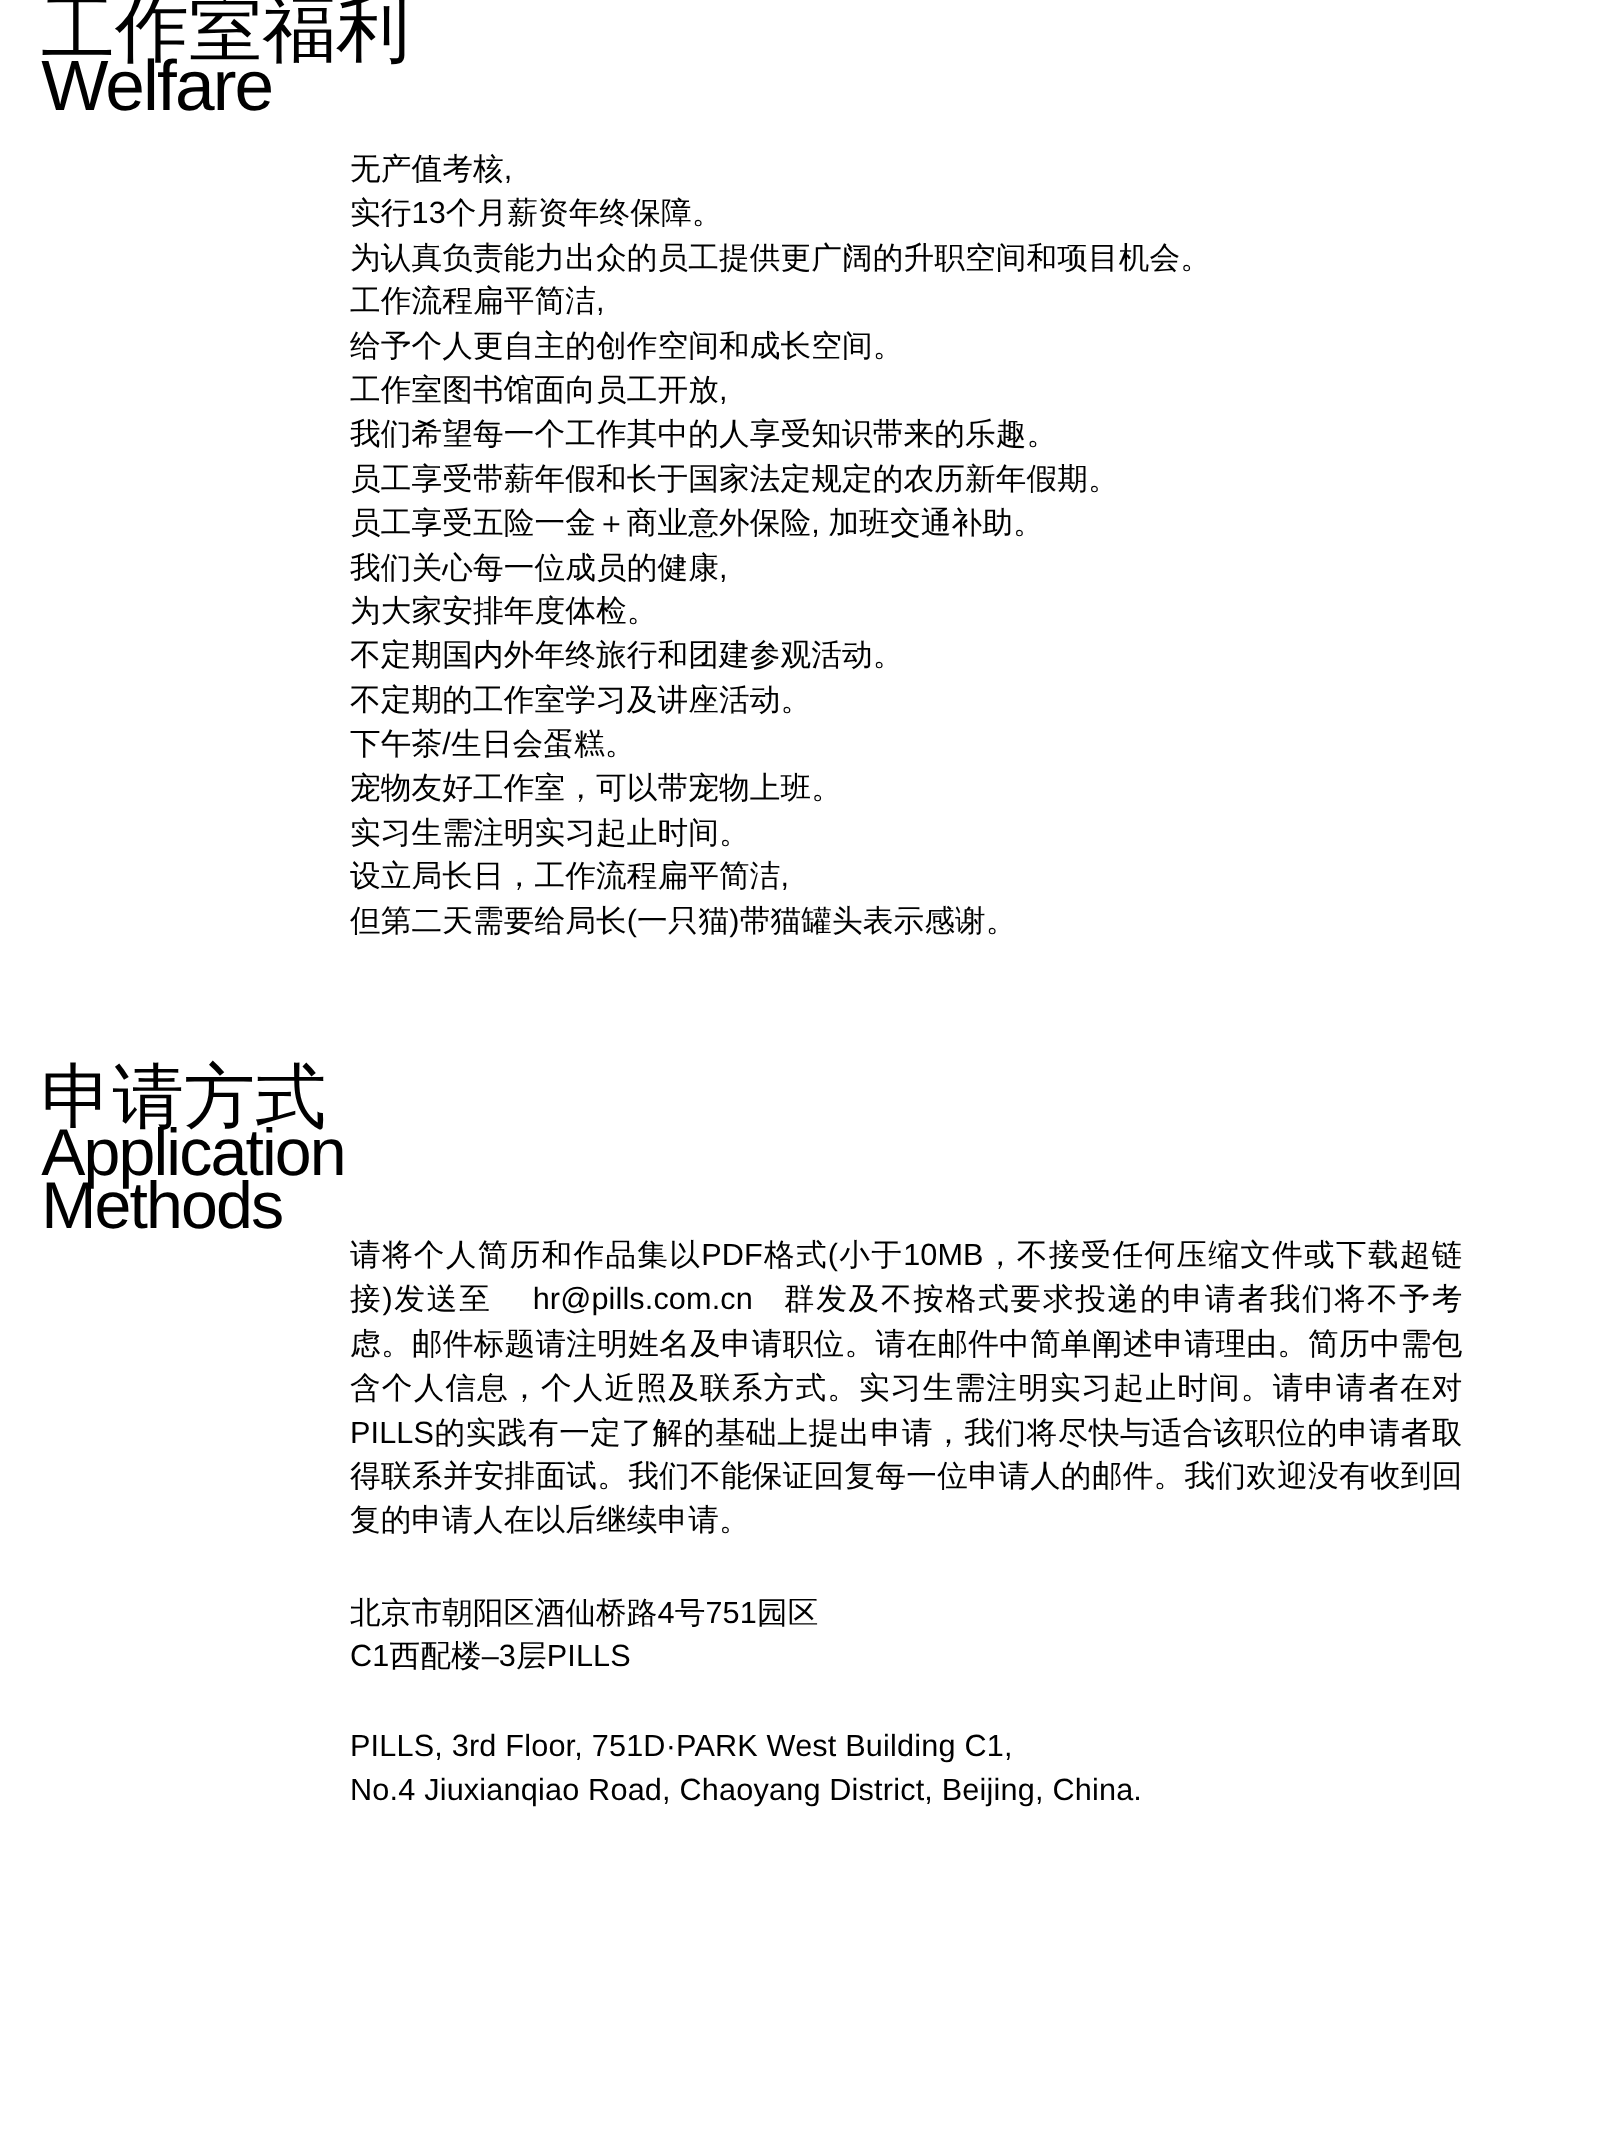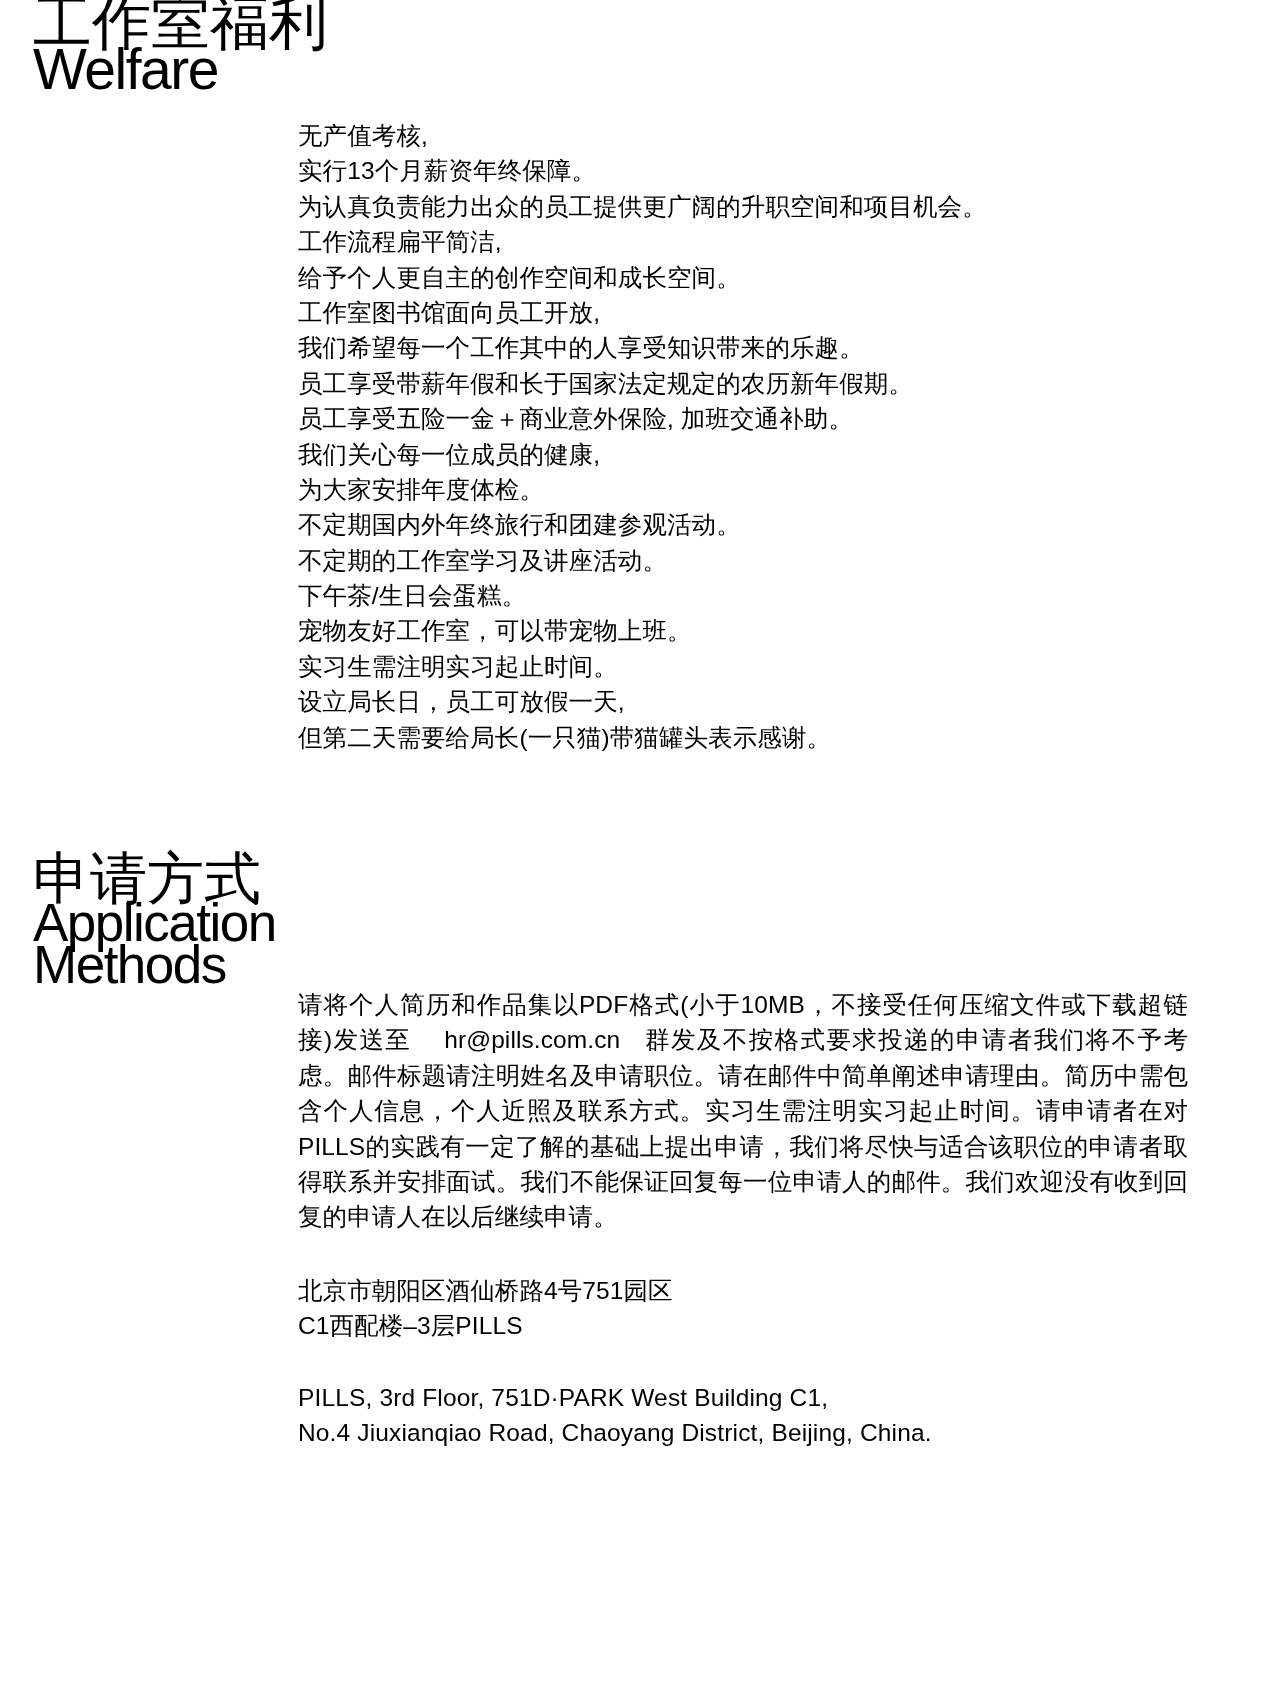--- a/index.html
+++ b/index.html
@@ -55,21 +55,21 @@
     letter-spacing: -1.5px;
   }
 
   #application-heading { top: 26px; }
   #application-heading .zh { font-size: 57px; }
   #application-heading .en { font-size: 53px; }
 
   
   .body-col {
     position: absolute;
-    left: 298px;
+    left: 280px;
     width: 890px;
     font-size: 24.5px;
     line-height: 1.445;
     font-weight: 400;
     letter-spacing: 0.1px;
   }
 
   #welfare-body { top: 118px; }
 
   .line { display: block; white-space: nowrap; }
@@ -111,21 +111,21 @@
       <span class="line">我们希望每一个工作其中的人享受知识带来的乐趣。</span>
       <span class="line">员工享受带薪年假和长于国家法定规定的农历新年假期。</span>
       <span class="line">员工享受五险一金＋商业意外保险, 加班交通补助。</span>
       <span class="line">我们关心每一位成员的健康,</span>
       <span class="line">为大家安排年度体检。</span>
       <span class="line">不定期国内外年终旅行和团建参观活动。</span>
       <span class="line">不定期的工作室学习及讲座活动。</span>
       <span class="line">下午茶/生日会蛋糕。</span>
       <span class="line">宠物友好工作室，可以带宠物上班。</span>
       <span class="line">实习生需注明实习起止时间。</span>
-      <span class="line">设立局长日，员工可放假一天,</span>
+      <span class="line">设立局长日，工作流程扁平简洁,</span>
       <span class="line">但第二天需要给局长(一只猫)带猫罐头表示感谢。</span>
     </div>
 
   </div>
 
   <div class="section" id="application-section">
 
     <div class="heading" id="application-heading">
       <span class="zh">申请方式</span>
       <span class="en">Application</span>

